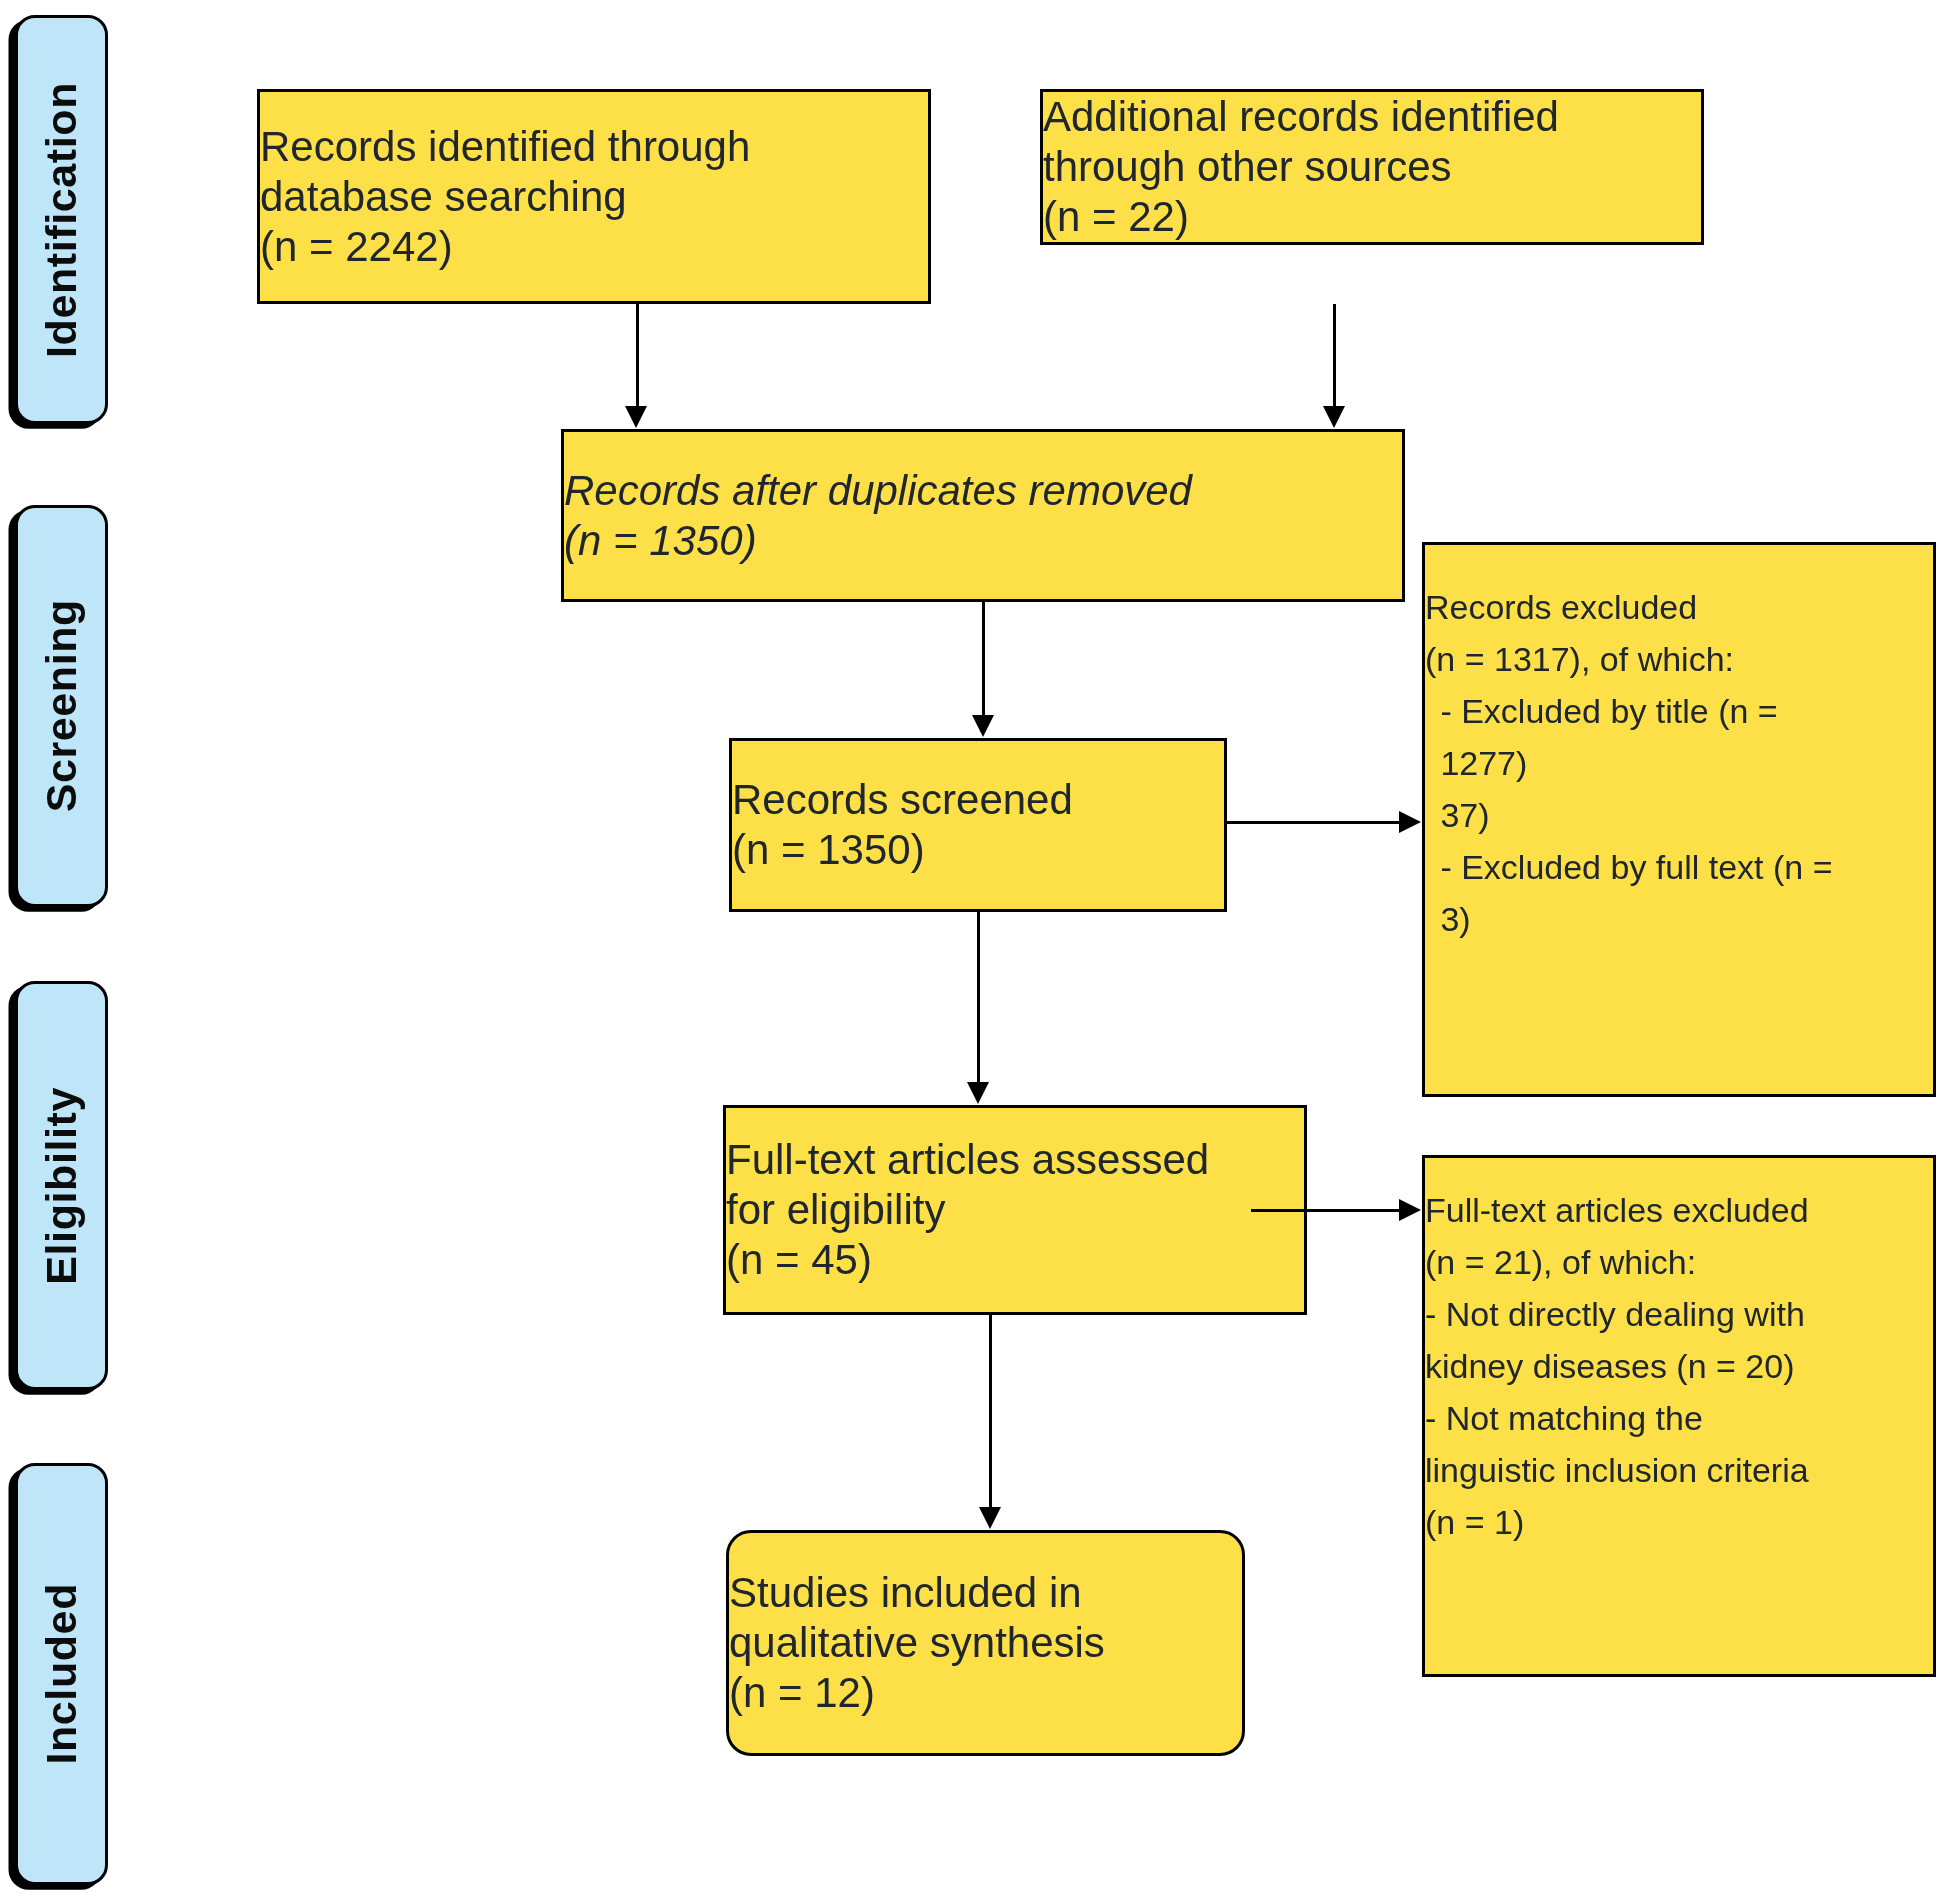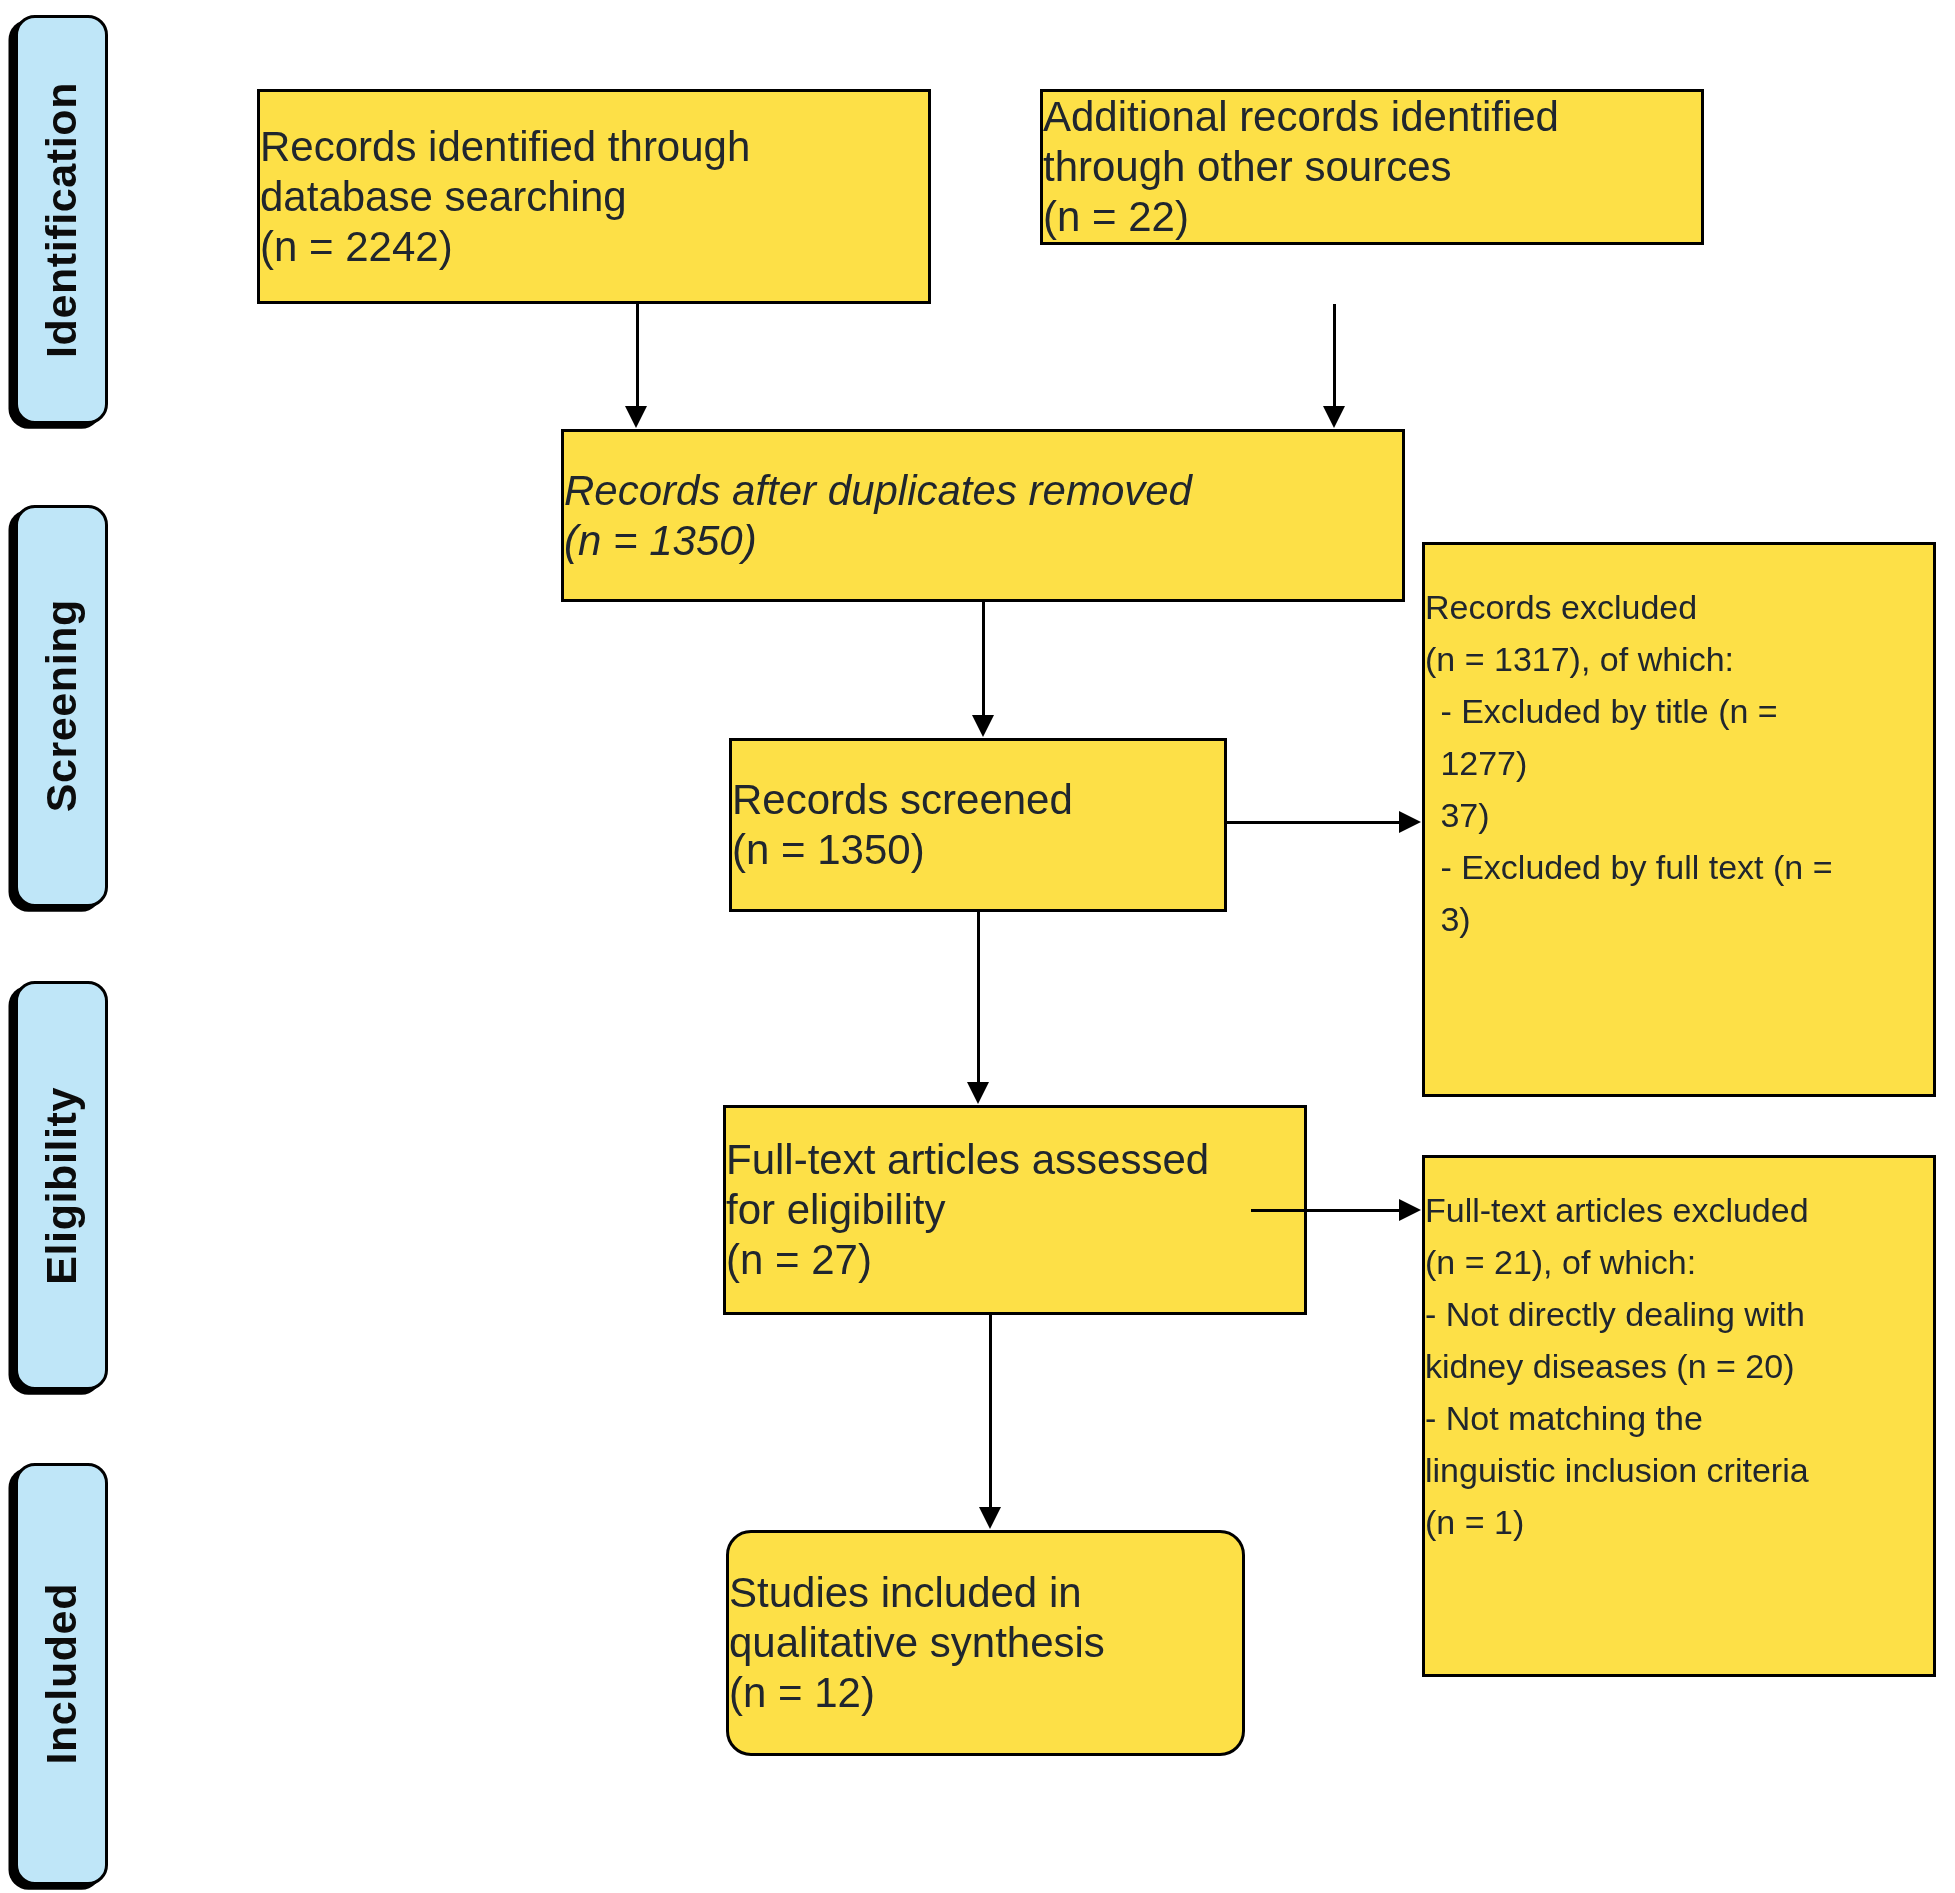--- a/index.html
+++ b/index.html
@@ -95,21 +95,21 @@
     <div class="ln detail">- Excluded by title (n =</div>
     <div class="ln detail">1277)</div>
     <div class="ln detail">37)</div>
     <div class="ln detail">- Excluded by full text (n =</div>
     <div class="ln detail">3)</div>
   </div>
 
   <div class="fbox" style="left:723px;top:1105px;width:584px;height:210px;">
     <div class="ln">Full-text articles assessed</div>
     <div class="ln">for eligibility</div>
-    <div class="ln">(n = 27)</div>
+    <div class="ln">(n = 45)</div>
   </div>
 
   <div class="fbox small topalign" style="left:1422px;top:1126px;width:514px;height:522px;padding-top:26px;margin-top:29px;">
     <div class="ln">Full-text articles excluded</div>
     <div class="ln">(n = 21), of which:</div>
     <div class="ln">- Not directly dealing with</div>
     <div class="ln">kidney diseases (n = 20)</div>
     <div class="ln">- Not matching the</div>
     <div class="ln">linguistic inclusion criteria</div>
     <div class="ln">(n = 1)</div>

